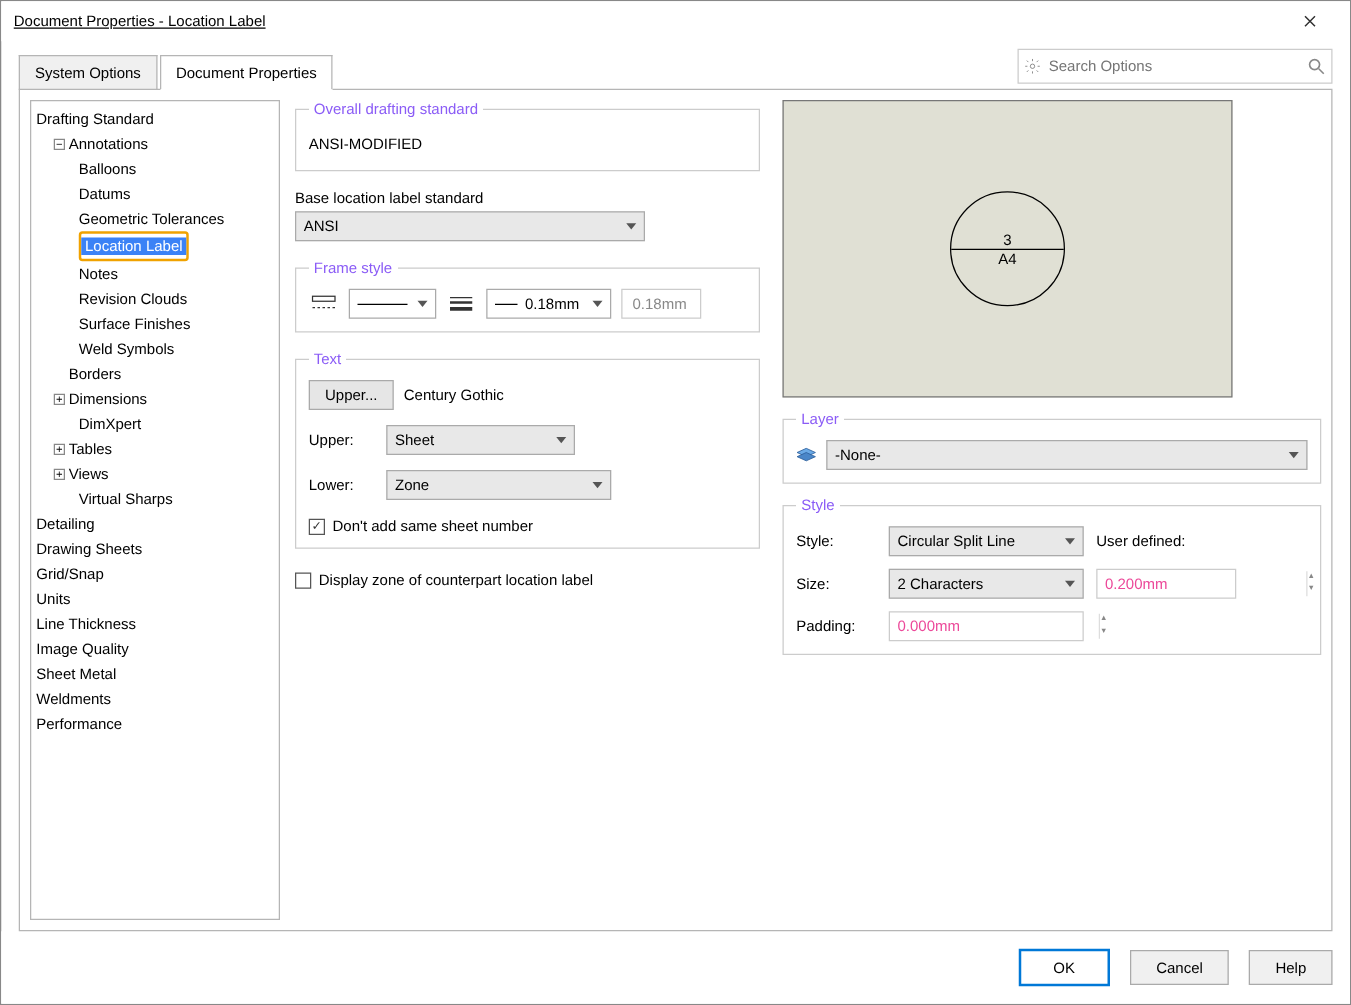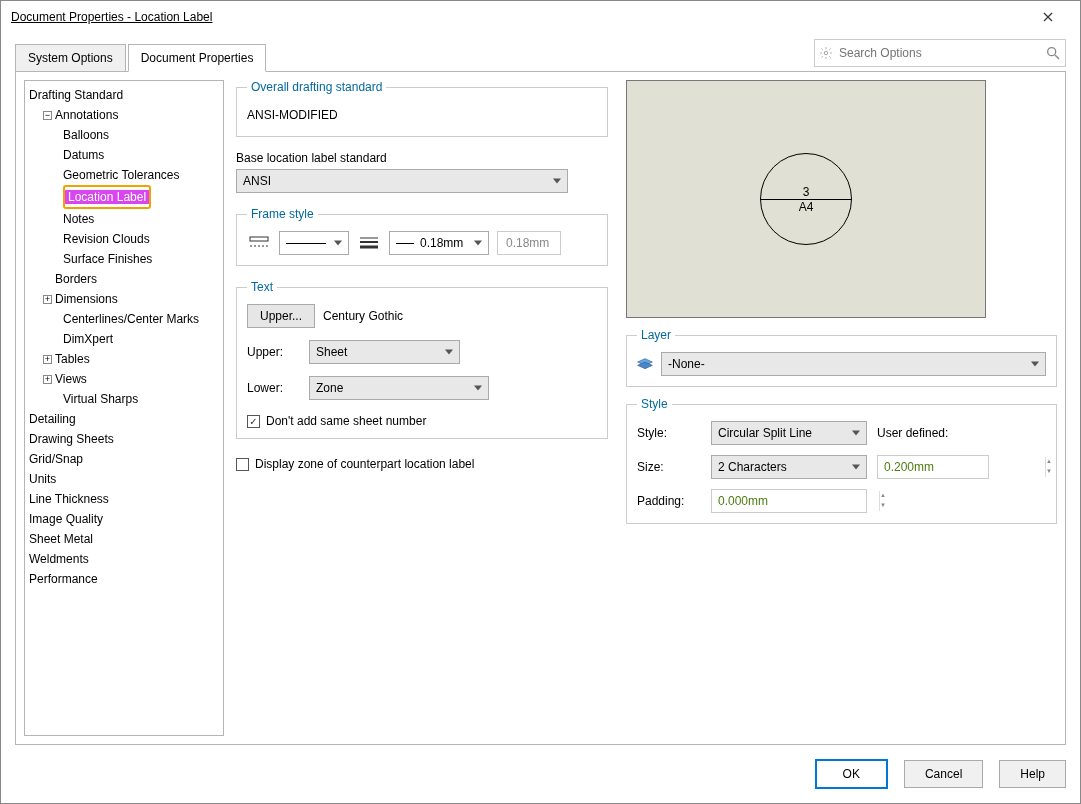--- a/index.html
+++ b/index.html
@@ -126,21 +126,21 @@
     vertical-align: 1px;
   }
   .exp.blank { border: none;}
   .hl-box {
     border: 2px solid #f0a200;
     border-radius: 3px;
     padding: 0;
     display: inline-block;
   }
   .selected {
-    background: #d946ef;
+    background: #3b82f6;
     color: #fff;
     padding: 0 3px;
   }
 
   .options {
     flex: 1;
     padding-left: 12px;
     display: flex;
     flex-direction: row;
     gap: 18px;
@@ -148,21 +148,21 @@
   .left-col { width: 372px; display:flex; flex-direction:column; gap: 14px;}
   .right-col { flex: 1; display:flex; flex-direction:column; gap: 10px;}
 
   fieldset.group {
     border: 1px solid #ccc;
     padding: 10px 10px 10px 10px;
     margin: 0;
   }
   fieldset.group > legend {
     padding: 0 4px;
-    color: #0369a1;
+    color: #8b5cf6;
   }
   .plain-text { padding: 4px 0;}
 
   .dropdown {
     border: 1px solid #aaa;
     background: #e8e8e8;
     height: 24px;
     display: flex;
     align-items: center;
     padding: 0 22px 0 6px;
@@ -244,21 +244,21 @@
   .spin-input {
     border: 1px solid #ccc;
     height: 24px;
     display: flex;
     align-items: center;
     width: 112px;
   }
   .spin-input input {
     flex:1; border:none; outline:none;
     padding: 0 6px;
-    color: #4d7c0f;
+    color: #ec4899;
     background: transparent;
   }
   .spin-input .spins {
     display:flex; flex-direction:column;
     width: 14px;
     border-left: 1px solid #ddd;
   }
   .spin-input .spins span {
     height: 10px;
     font-size: 6px;
@@ -325,23 +325,23 @@
         <ul>
           <li>Drafting Standard</li>
           <li class="indent1"><span class="exp">−</span><span>Annotations</span></li>
           <li class="indent2"><span>Balloons</span></li>
           <li class="indent2"><span>Datums</span></li>
           <li class="indent2"><span>Geometric Tolerances</span></li>
           <li class="indent2"><span class="hl-box"><span class="selected">Location Label</span></span></li>
           <li class="indent2"><span>Notes</span></li>
           <li class="indent2"><span>Revision Clouds</span></li>
           <li class="indent2"><span>Surface Finishes</span></li>
+          <li class="indent2"><span>Weld Symbols</span></li>
           <li class="indent1"><span class="exp blank"></span><span>Borders</span></li>
           <li class="indent1"><span class="exp">+</span><span>Dimensions</span></li>
-          <li class="indent2"><span>Centerlines/Center Marks</span></li>
           <li class="indent2"><span>DimXpert</span></li>
           <li class="indent1"><span class="exp">+</span><span>Tables</span></li>
           <li class="indent1"><span class="exp">+</span><span>Views</span></li>
           <li class="indent2"><span>Virtual Sharps</span></li>
           <li>Detailing</li>
           <li>Drawing Sheets</li>
           <li>Grid/Snap</li>
           <li>Units</li>
           <li>Line Thickness</li>
           <li>Image Quality</li>
@@ -354,21 +354,21 @@
       <div class="options">
         <div class="left-col">
 
           <fieldset class="group">
             <legend>Overall drafting standard</legend>
             <div class="plain-text">ANSI-MODIFIED</div>
           </fieldset>
 
           <div>
             <div style="margin-bottom:4px;">Base location label standard</div>
-            <div class="dropdown" style="width:332px;">
+            <div class="dropdown" style="width:280px;">
               <span>ANSI</span>
             </div>
           </div>
 
           <fieldset class="group">
             <legend>Frame style</legend>
             <div class="row">
               <span class="frame-icon">
                 <svg width="20" height="14" viewBox="0 0 20 14">
                     <rect x="1" y="1" width="18" height="4" fill="none" stroke="#333"></rect>

